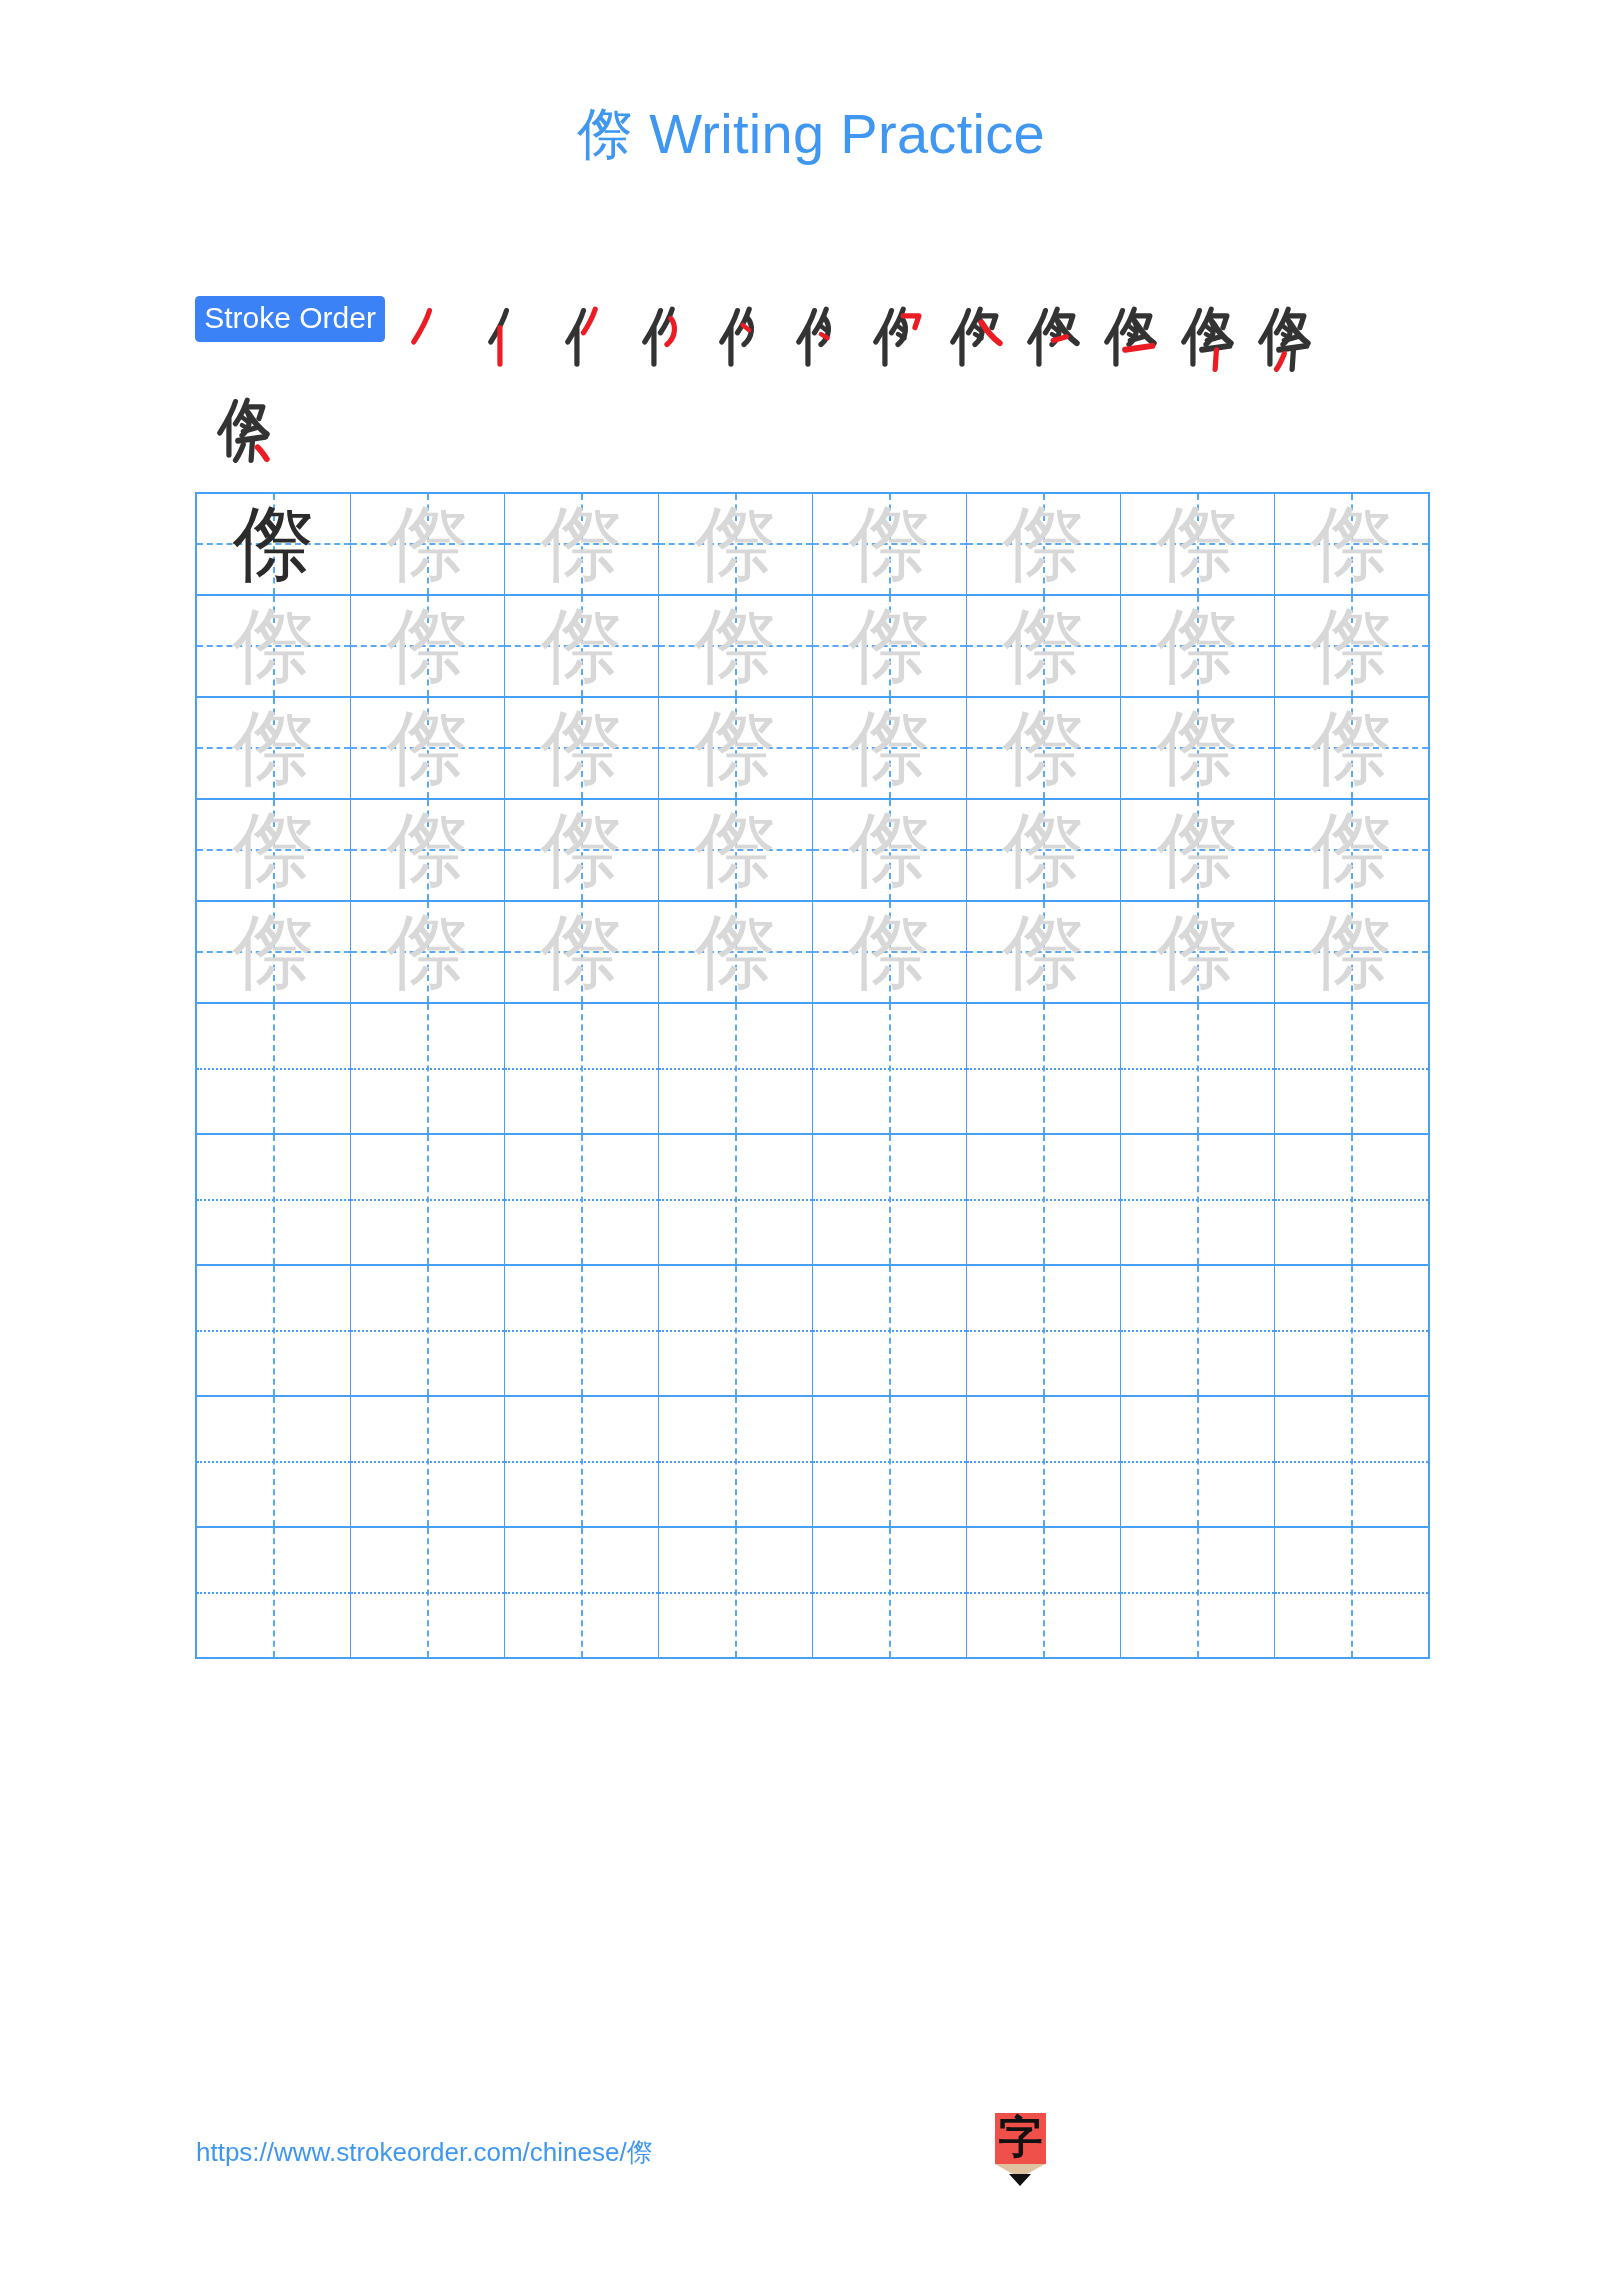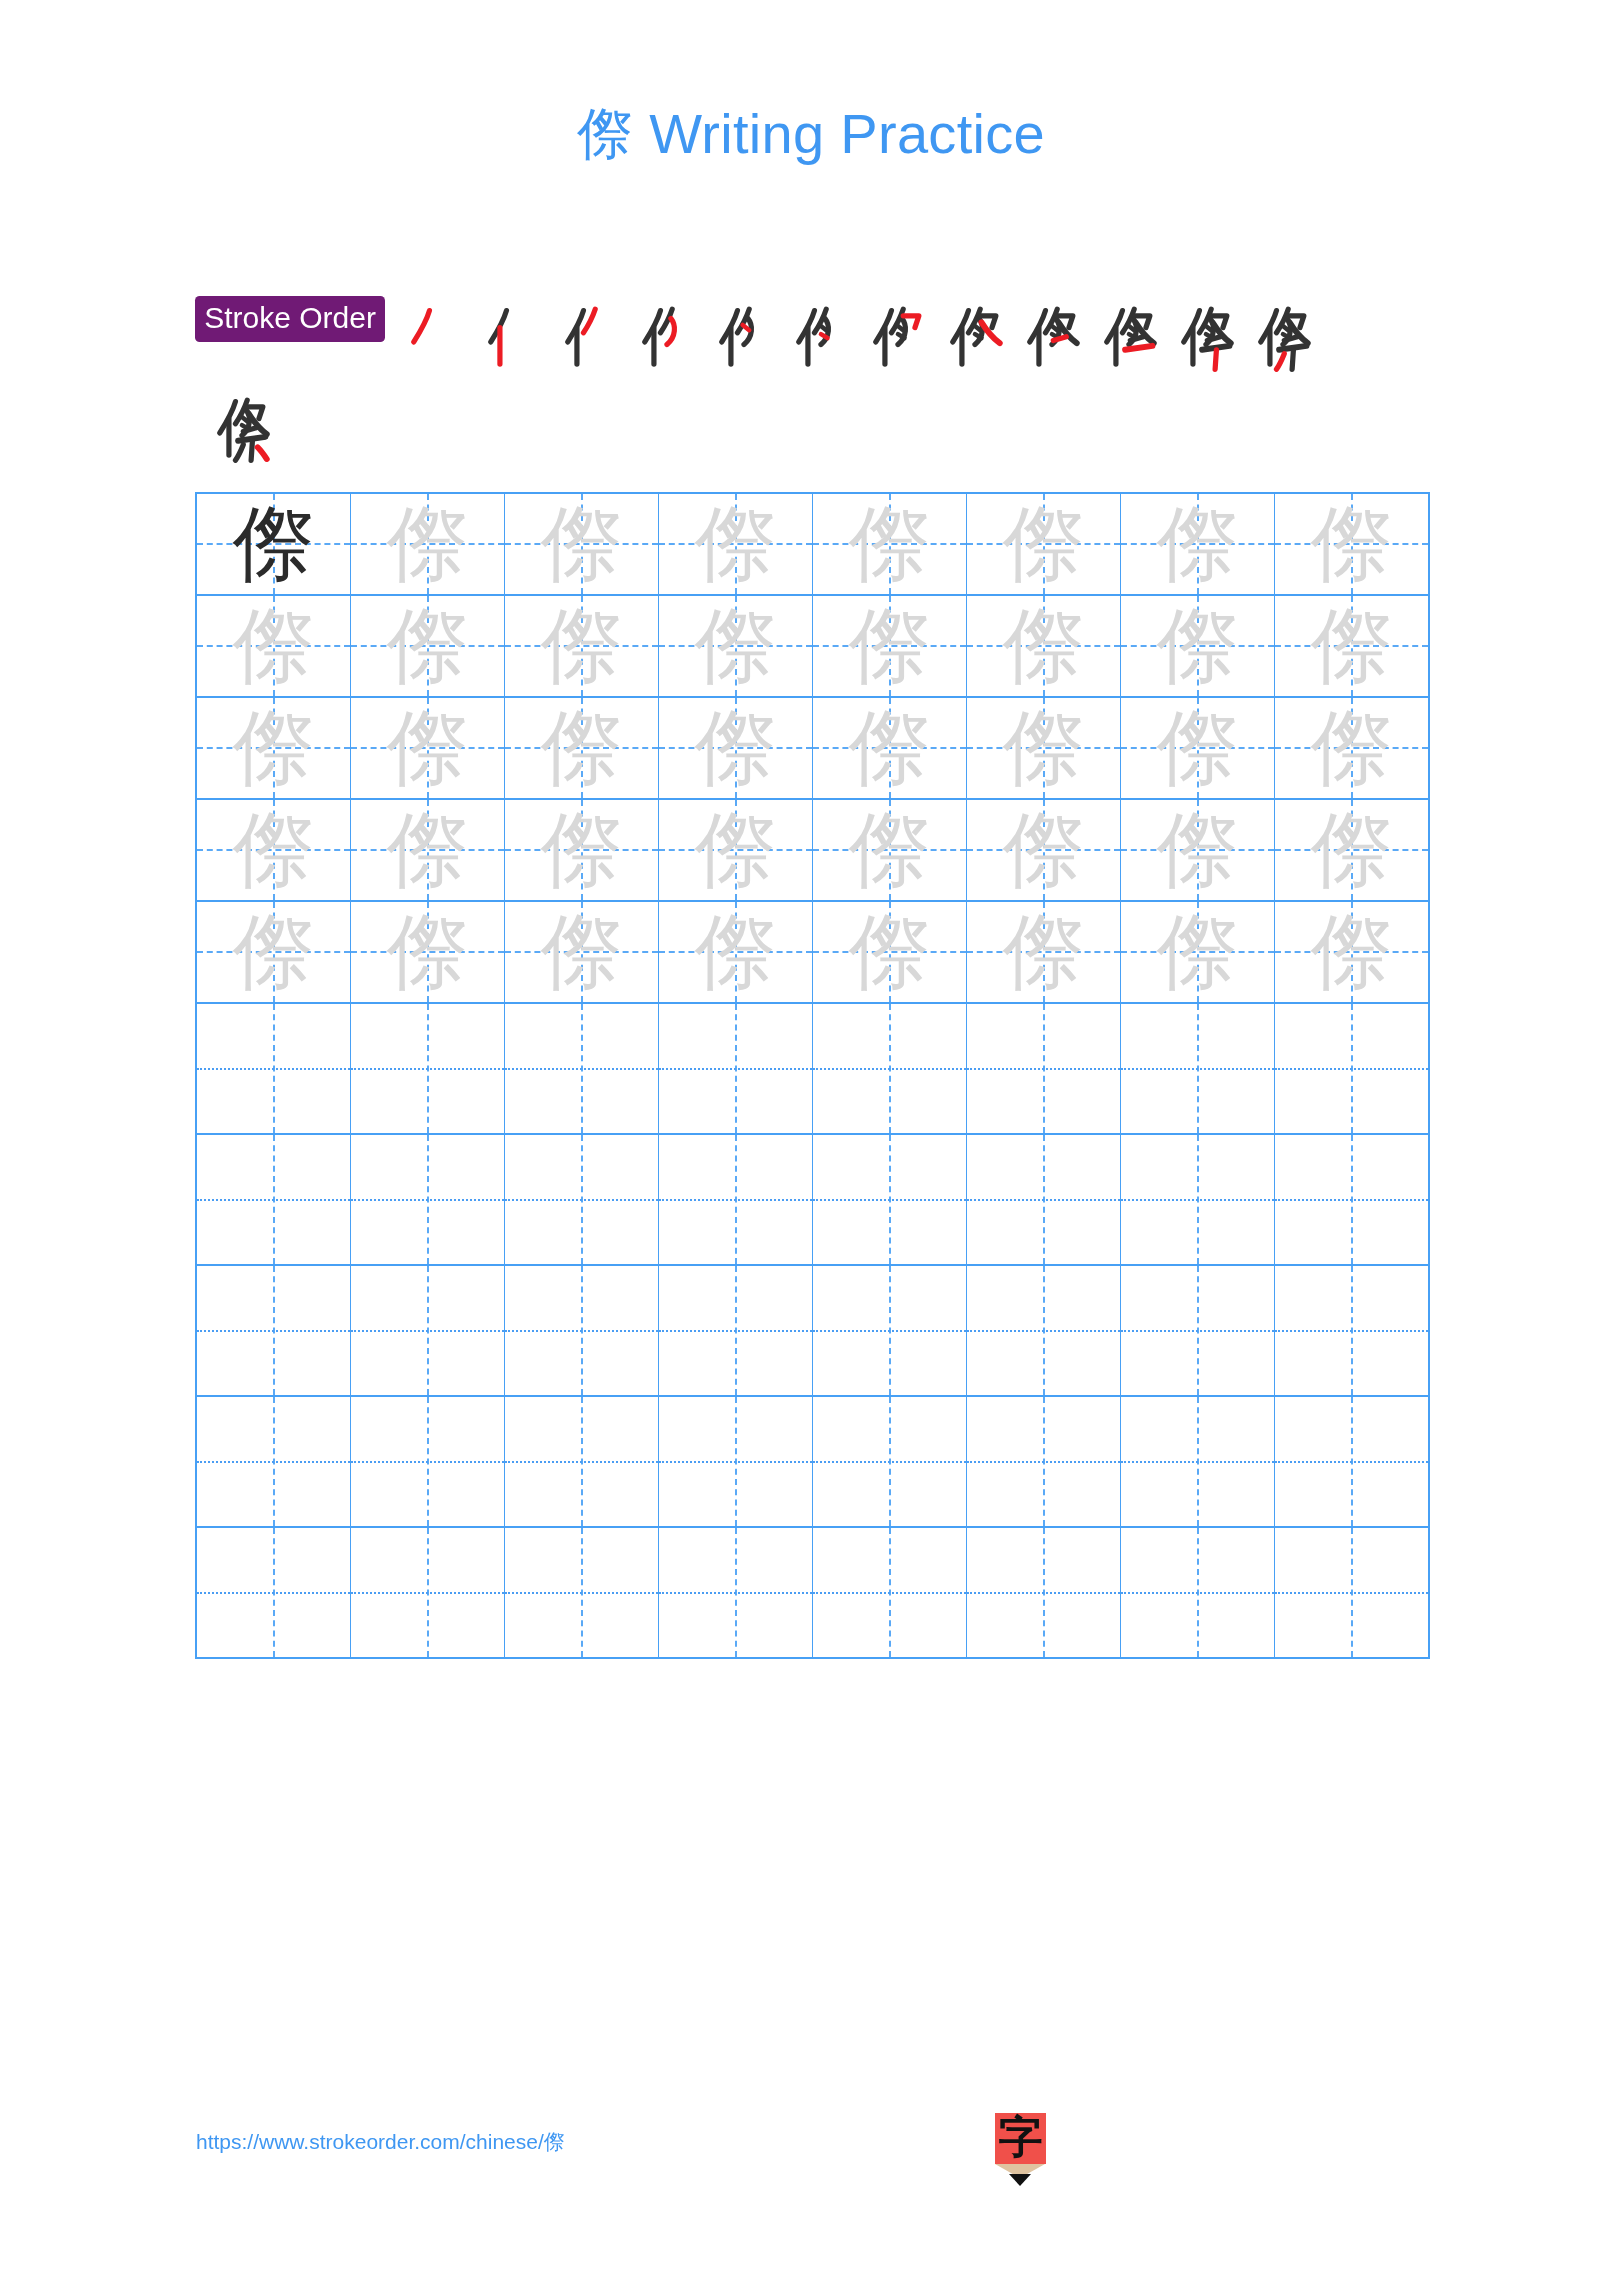--- a/index.html
+++ b/index.html
@@ -40,21 +40,21 @@
   .so-line {
     display: flex;
     align-items: flex-start;
     flex-wrap: wrap;
     gap: 0px;
   }
   .so-badge {
     display: inline-flex;
     align-items: center;
     justify-content: center;
-    background: #701a75;
+    background: #3b82f6;
     color: #ffffff;
     font-size: 30px;
     font-weight: 400;
     border-radius: 4.6px;
     padding: 3.9px 9.2px 5.9px 9.2px;
     height: 46px;
     margin-right: 3.9px;
     white-space: nowrap;
     line-height: 1;
   }
@@ -141,22 +141,22 @@
   .footer {
     position: absolute;
     left: 0;
     bottom: 0;
     width: 100%;
     height: 177px;
   }
   .footer-url {
     position: absolute;
     left: 196px;
-    top: 10px;
-    font-size: 21px;
+    top: 17px;
+    font-size: 26px;
     color: #3f97f2;
     white-space: nowrap;
   }
   .logo {
     position: absolute;
     left: 995px;
     top: -5.2px;
     display: flex;
     align-items: center;
     gap: 11.8px;

